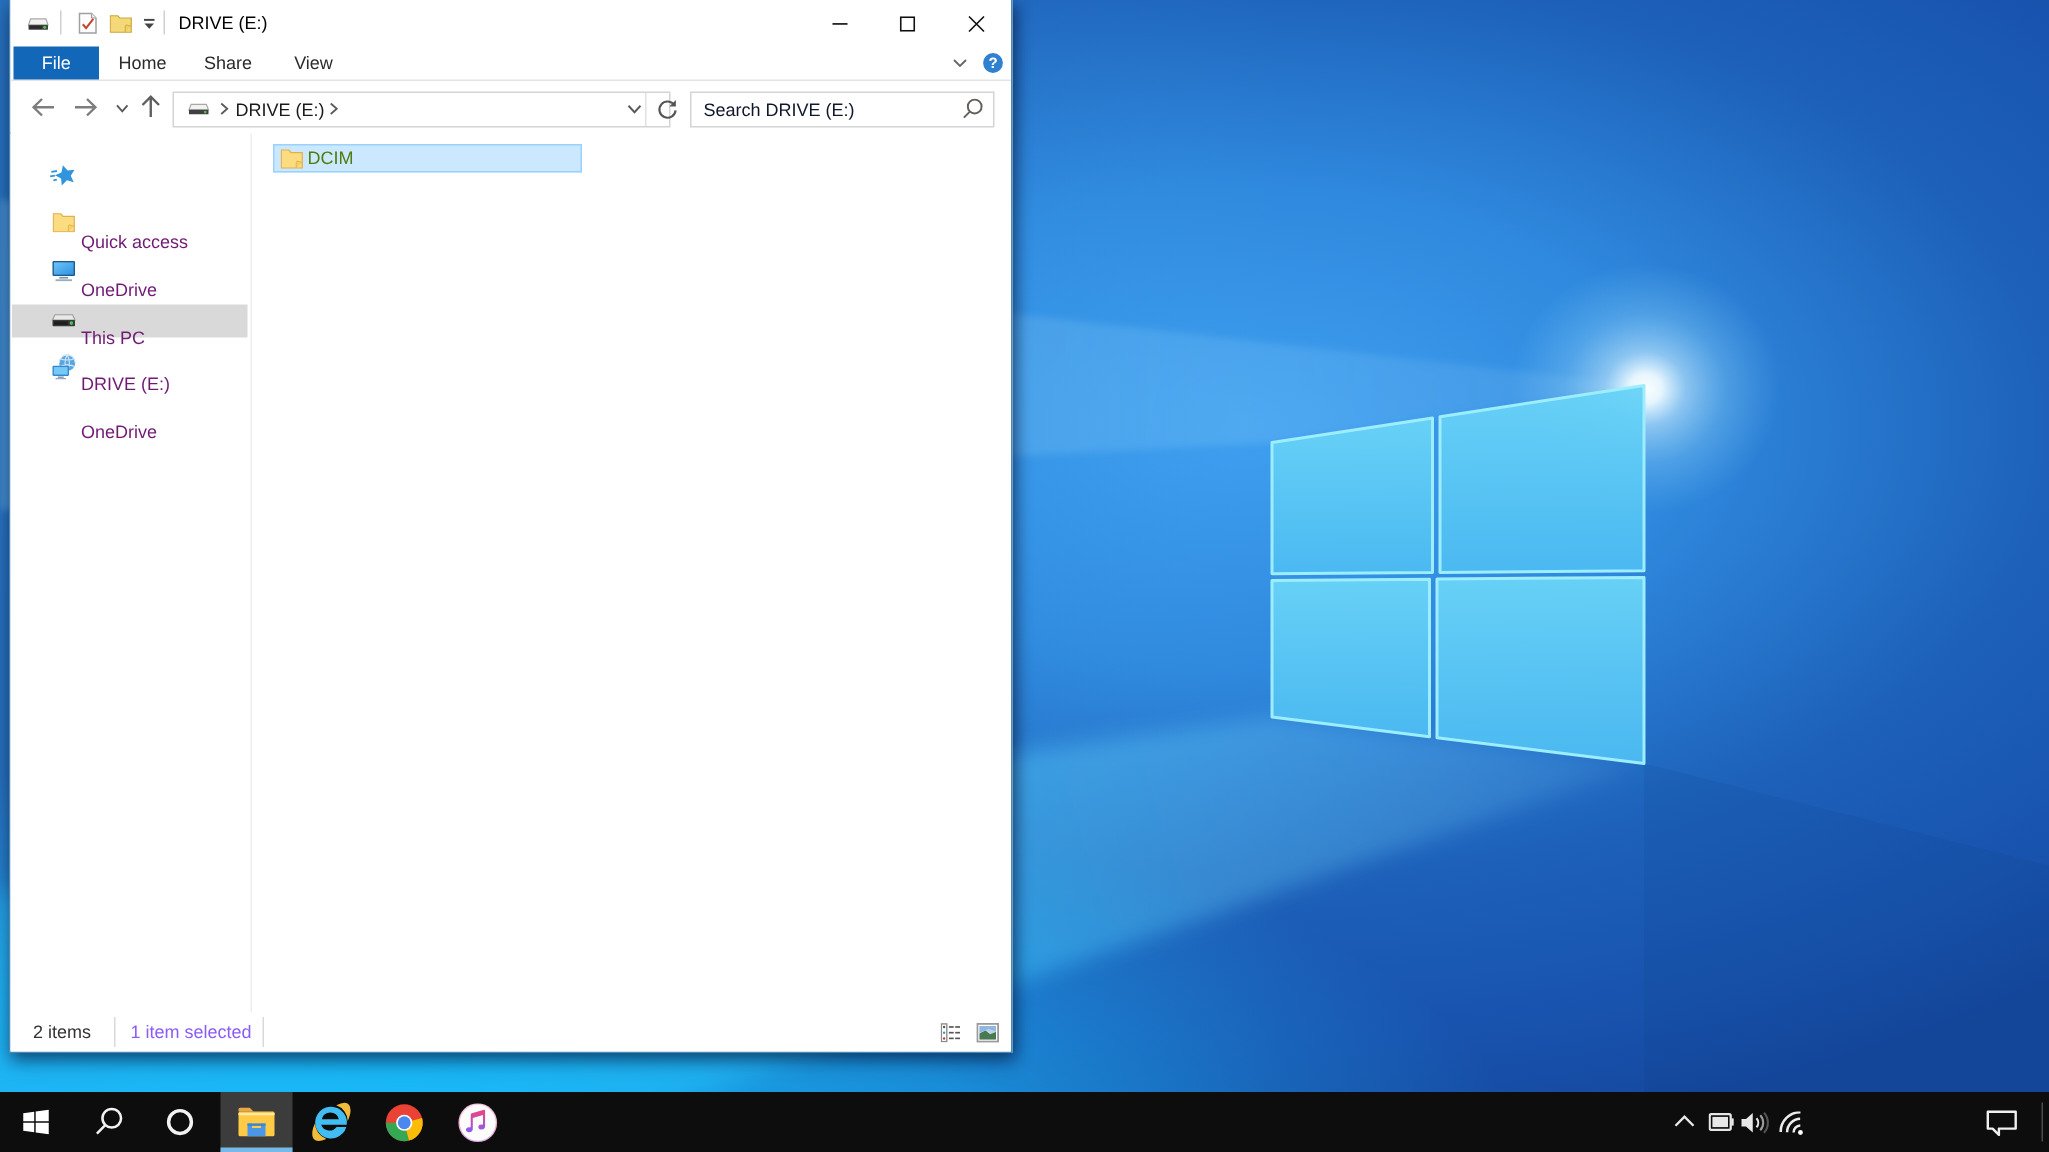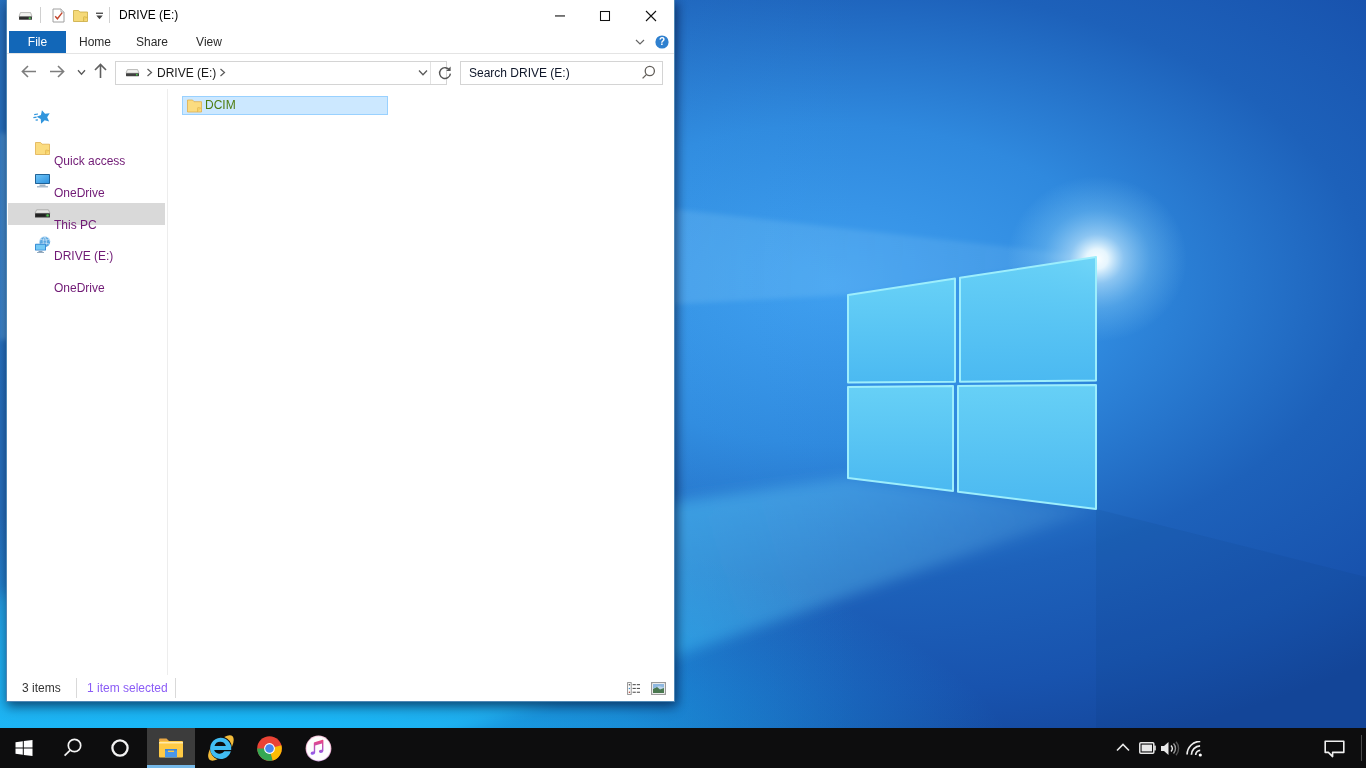--- a/index.html
+++ b/index.html
@@ -241,21 +241,21 @@
 <div class="navtxt" style="top:145px;">OneDrive</div>
 
 <div class="abs" style="left:175px;top:7px;width:206px;height:19px;background:#cce8ff;border:1px solid #99d1ff;box-sizing:border-box;"></div>
 <svg class="abs" style="left:180px;top:9px;" width="15" height="15" viewBox="0 0 15 15">
   <path d="M0.5,2 L5.6,2 L7,3.7 L14.5,3.7 L14.5,14 L0.5,14 Z" fill="#fbdc80" stroke="#dfaf4e" stroke-width="0.8"></path>
   <path d="M10.5,14 L10.5,10.3 Q10.5,9.3 11.5,9.5 L14.5,10.3" fill="#f6d264" stroke="#dfaf4e" stroke-width="0.6"></path>
 </svg>
 <div class="abs t12" style="left:198px;top:7px;height:19px;line-height:19px;color:#4d7c0f;">DCIM</div>
 </div>
 <div id="statusbar">
-<div class="abs t12" style="left:15px;top:0;height:26px;line-height:26px;color:#333;">3 items</div>
+<div class="abs t12" style="left:15px;top:0;height:26px;line-height:26px;color:#333;">2 items</div>
 <div class="sep" style="left:69px;top:3px;height:20px;"></div>
 <div class="abs t12" style="left:80px;top:0;height:26px;line-height:26px;color:#8b5cf6;">1 item selected</div>
 <div class="sep" style="left:168px;top:3px;height:20px;"></div>
 
 <svg class="abs" style="left:620px;top:7px;" width="14" height="13" viewBox="0 0 14 13">
   <rect x="0.6" y="0.6" width="3.6" height="11.8" fill="none" stroke="#8a8a8a" stroke-width="0.9"></rect>
   <circle cx="2.4" cy="2.7" r="0.8" fill="#555"></circle>
   <circle cx="2.4" cy="6.5" r="0.8" fill="#4a90c8"></circle>
   <circle cx="2.4" cy="10.3" r="0.8" fill="#b04a3a"></circle>
   <g fill="#555">

